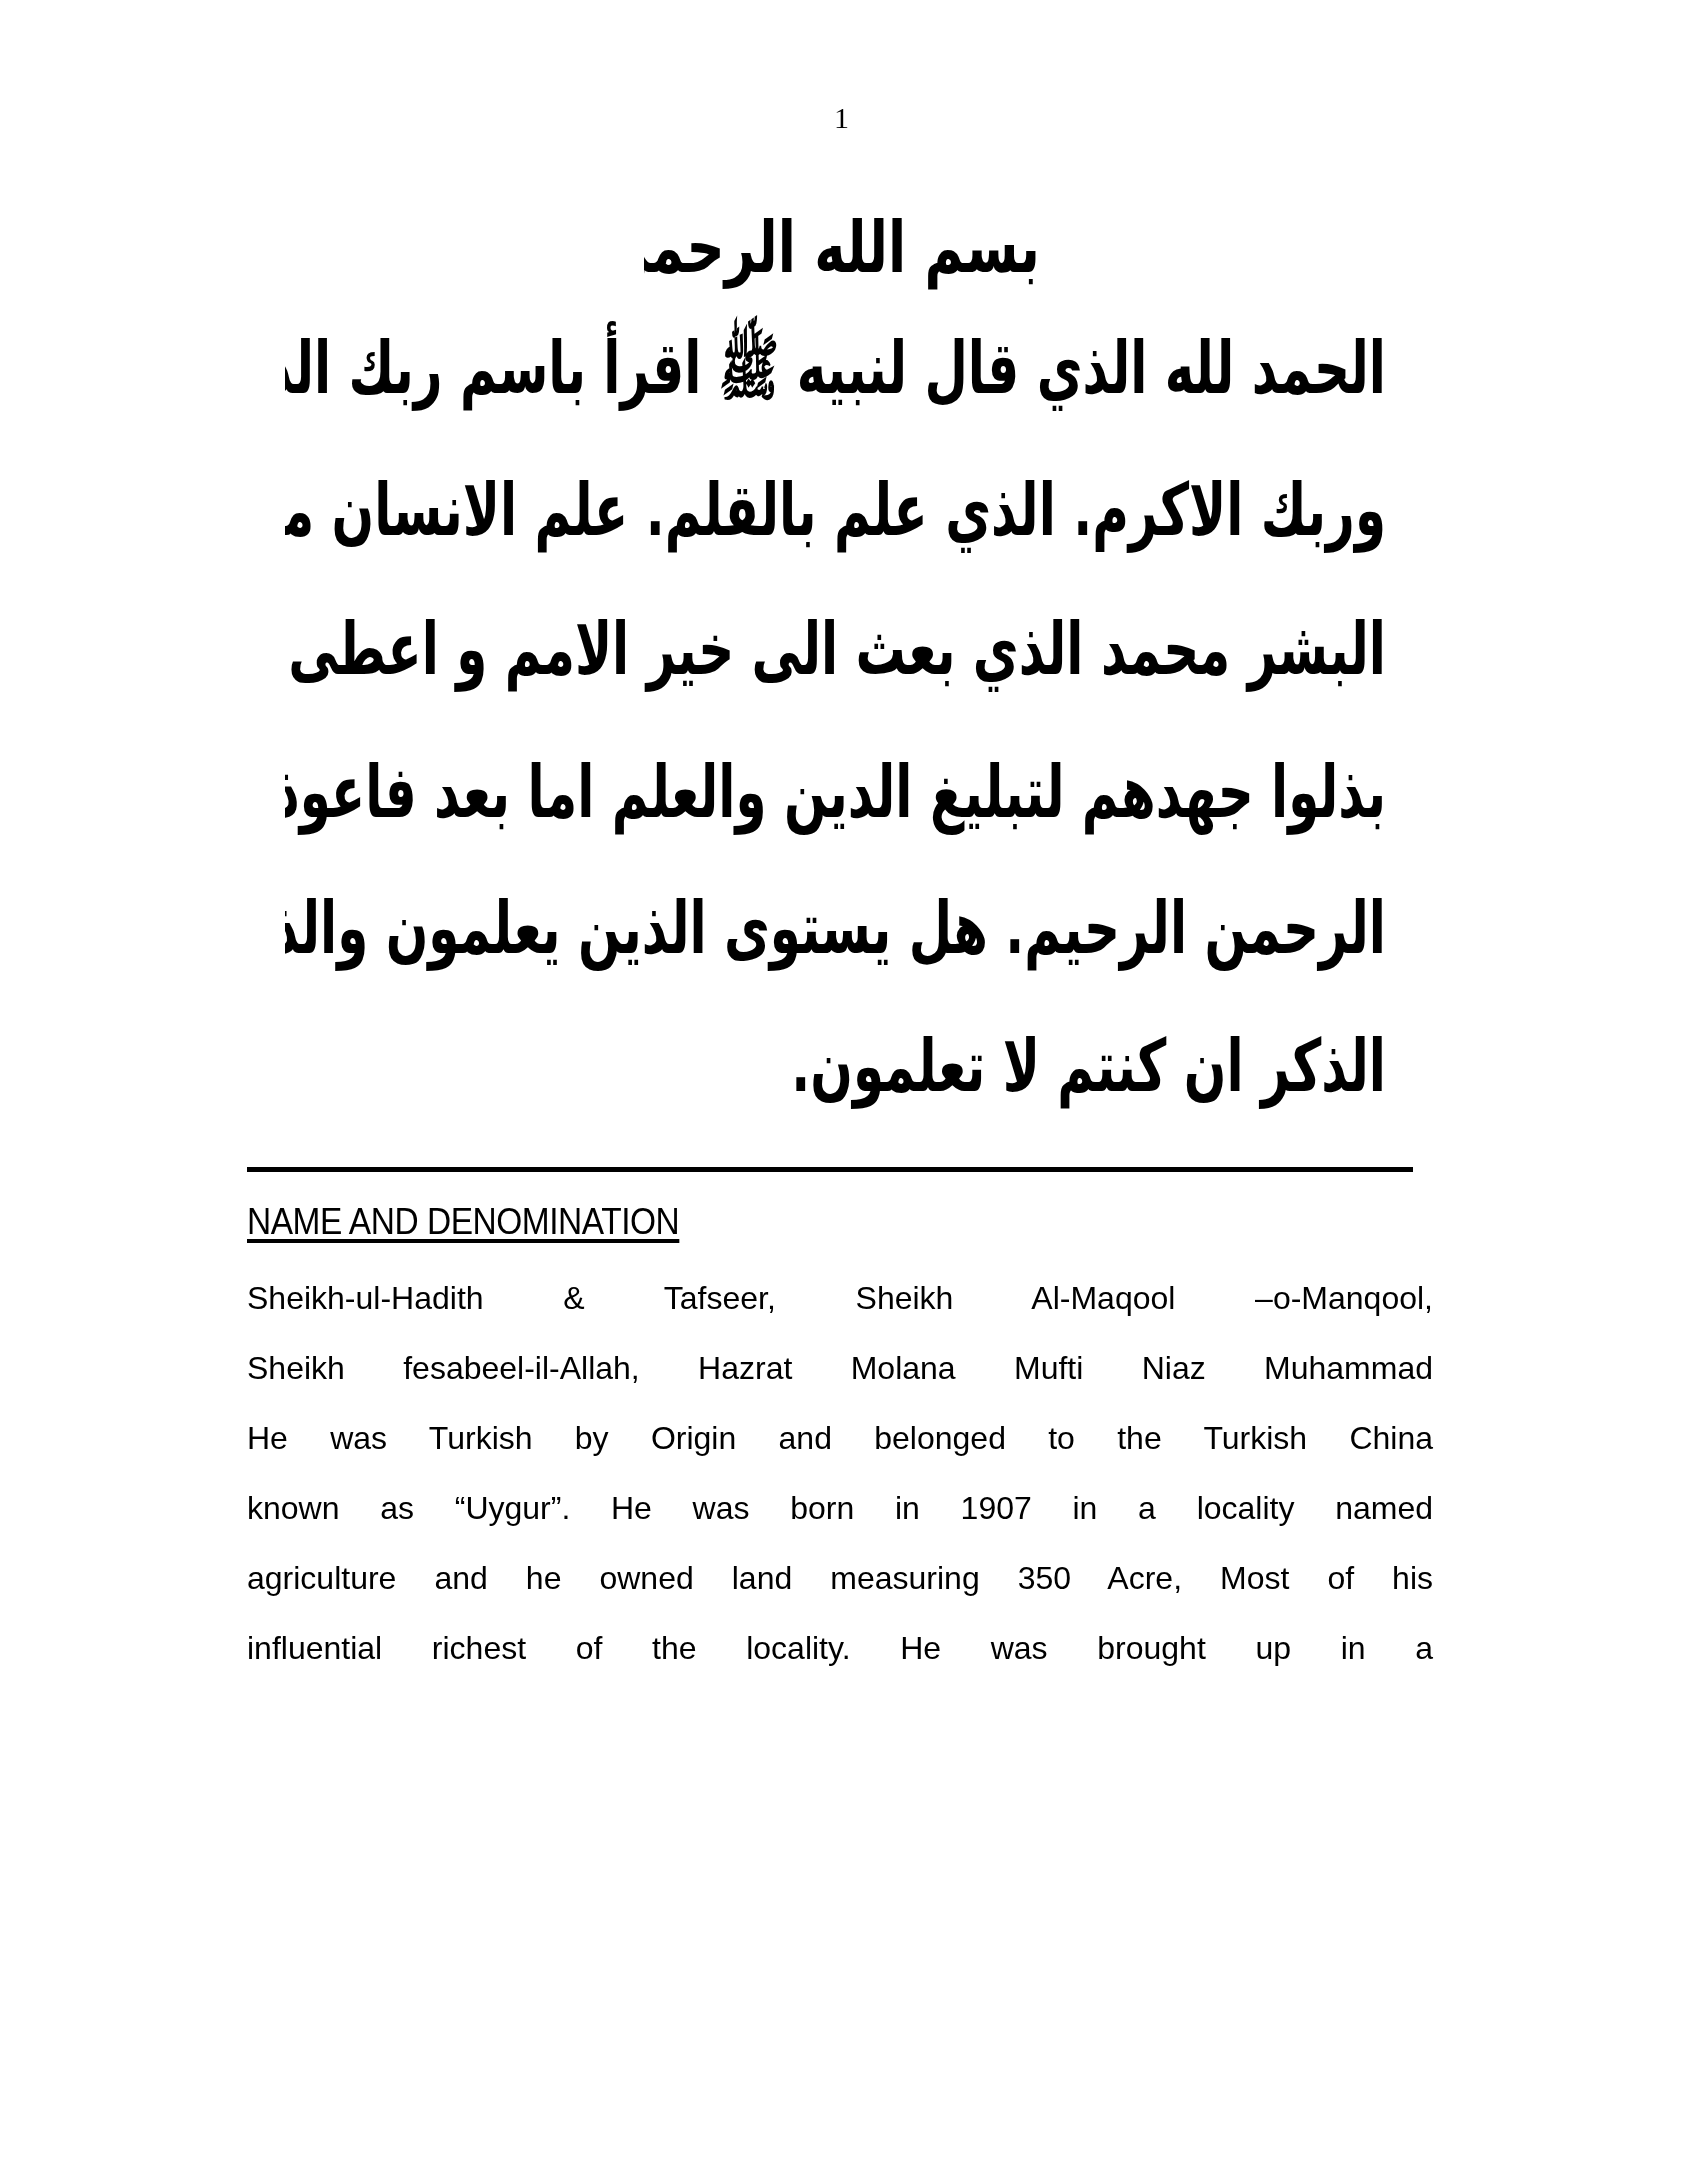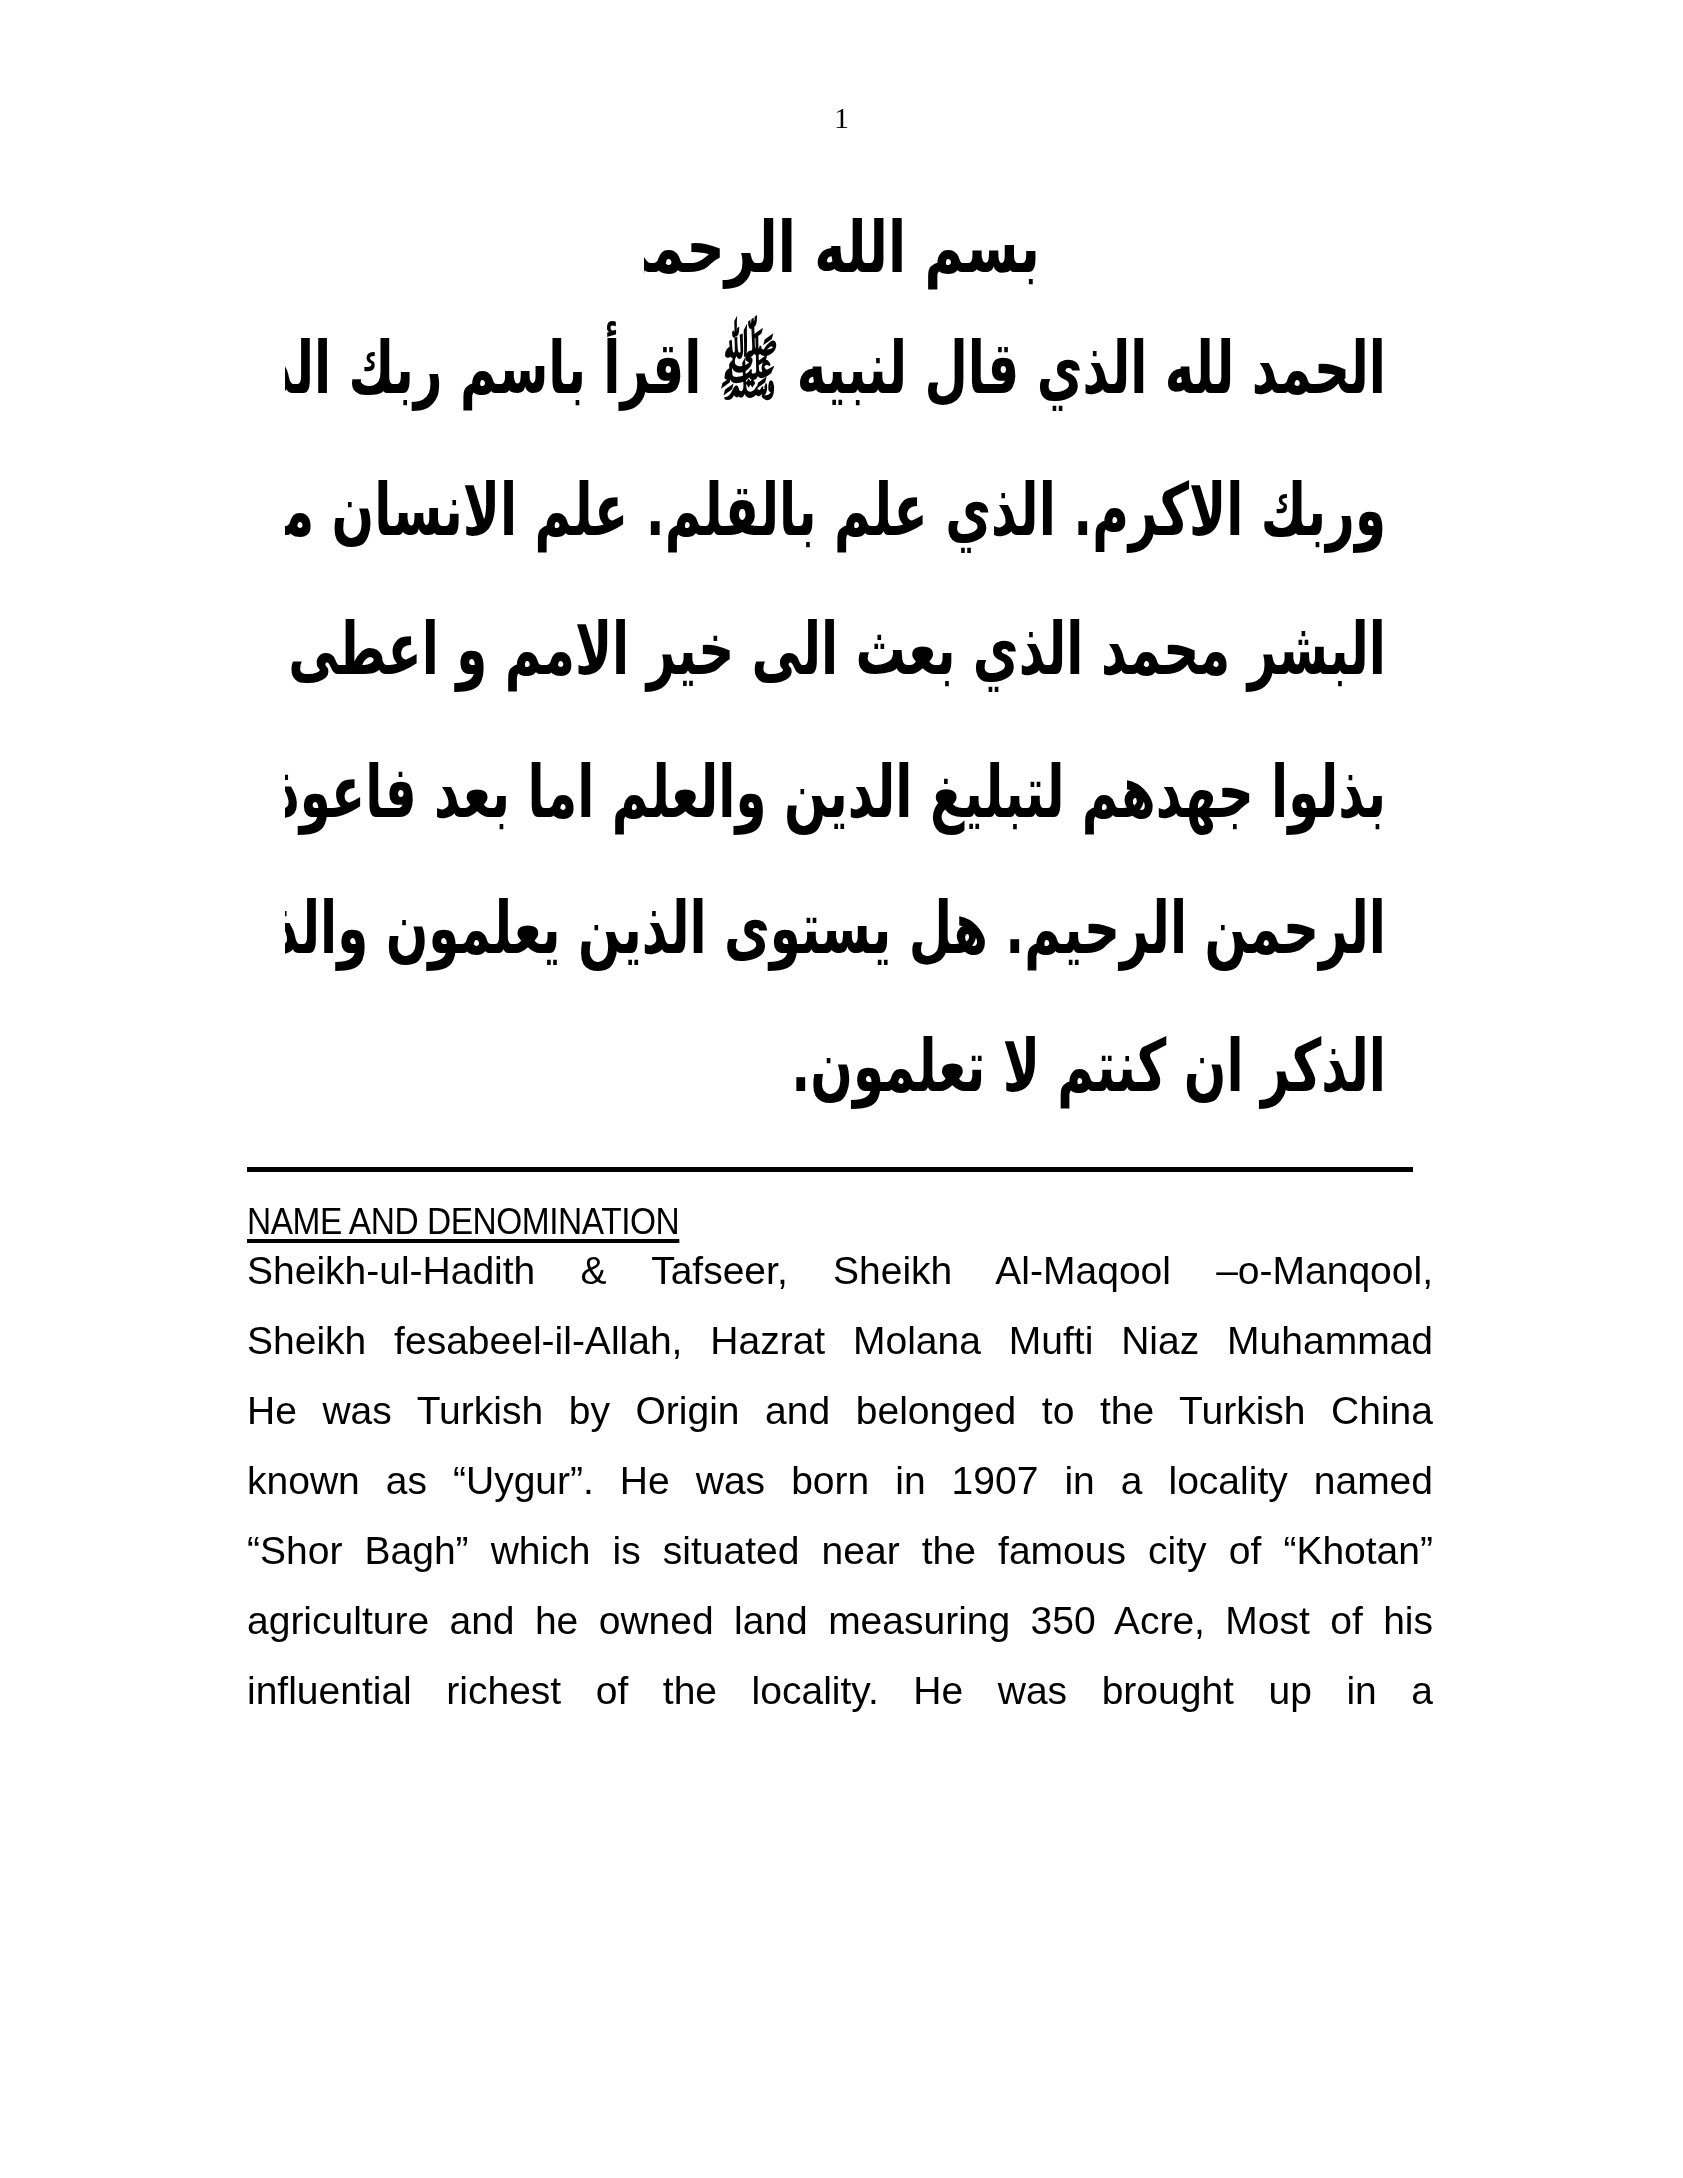--- a/index.html
+++ b/index.html
@@ -17,22 +17,22 @@
   .ar-line { left: 285px; width: 1101px; font-size: 50px; line-height: 99px; text-align: justify; text-align-last: justify; transform: scaleY(1.45); transform-origin: center; }
   .ar-line.last { text-align-last: right; }
   .rule { position: absolute; left: 247px; top: 1167px; width: 1166px; height: 5px; background: #000; }
   .heading {
     position: absolute; left: 247px; top: 1200px;
     font-family: "Liberation Sans", sans-serif; font-size: 36px; line-height: 44px;
     letter-spacing: -0.5px; text-decoration: underline; text-decoration-thickness: 4px; text-underline-offset: 5px;
     transform: scaleX(0.93); transform-origin: left;
   }
   .body-text {
-    position: absolute; left: 247px; top: 1236px; width: 1186px;
-    font-family: "Liberation Sans", sans-serif; font-size: 39px; line-height: 70px;
+    position: absolute; left: 247px; top: 1263px; width: 1186px;
+    font-family: "Liberation Sans", sans-serif; font-size: 32px; line-height: 70px;
   }
   .body-line { display: block; height: 70px; white-space: nowrap; text-align: justify; text-align-last: justify; }
   .body-line.left { text-align-last: left; }
 </style>
 </head>
 <body>
 
 <div class="page-number">1</div>
 
 <div class="arabic bismillah">بسم الله الرحمن الرحيم</div>
@@ -46,17 +46,16 @@
 
 <div class="rule"></div>
 
 <div class="heading">NAME AND DENOMINATION</div>
 
 <div class="body-text">
   <span class="body-line">Sheikh-ul-Hadith &amp; Tafseer, Sheikh Al-Maqool –o-Manqool,</span>
   <span class="body-line">Sheikh fesabeel-il-Allah, Hazrat Molana Mufti Niaz Muhammad</span>
   <span class="body-line">He was Turkish by Origin and belonged to the Turkish China</span>
   <span class="body-line">known as “Uygur”. He was born in 1907 in a locality named</span>
-  <span class="body-line">“Shor Bagh” which is situated near the famous city of “Khotan”</span>
   <span class="body-line">agriculture and he owned land measuring 350 Acre, Most of his</span>
   <span class="body-line">influential richest of the locality. He was brought up in a</span>
 </div>
 
 
 </body></html>

